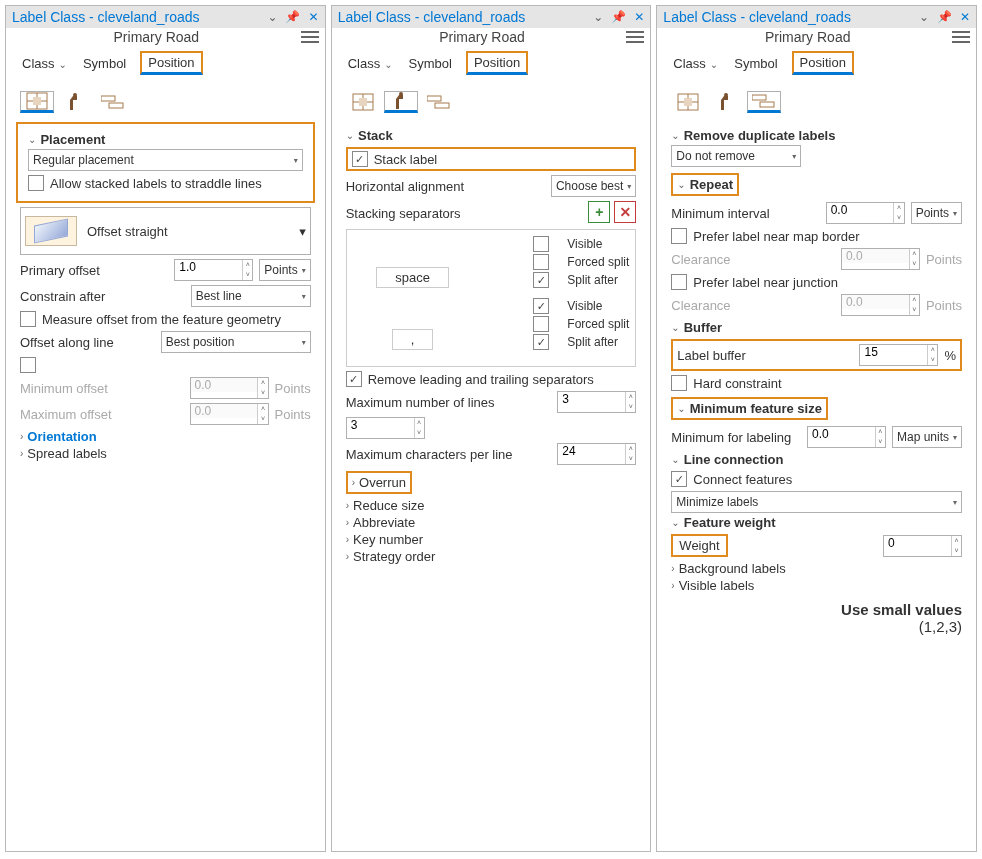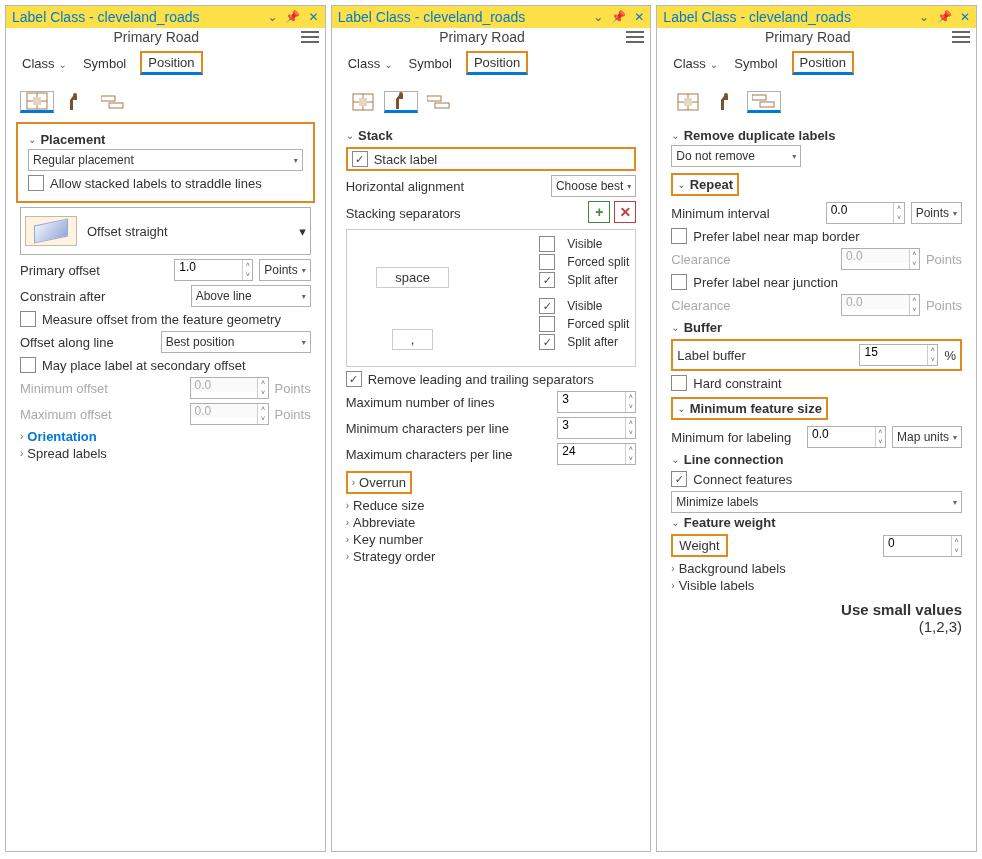--- a/index.html
+++ b/index.html
@@ -1,18 +1,18 @@
 <!DOCTYPE html>
 <html><head>
 <meta charset="utf-8">
 <style>
 html,body{margin:0;padding:0;font-family:Segoe UI,Arial,sans-serif;font-size:13px;color:#333;background:#fff}
 .stage{display:flex;gap:5px;padding:5px;width:982px;box-sizing:border-box}
 .panel{width:320px;border:1px solid #b8b8b8;display:flex;flex-direction:column;min-height:845px}
-.p-head{display:flex;align-items:center;padding:3px 6px;background:#fde047}
+.p-head{display:flex;align-items:center;padding:3px 6px;background:#e5e5e5}
 .p-title{color:#0078d4;font-size:14px;flex:1}
 .ctrl-icons{display:flex;align-items:center;gap:8px;color:#666}
 .ctrl-icons span{cursor:default;font-size:12px}
 .close-x{color:#0078d4;font-size:14px}
 .subtitle-row{display:flex;align-items:center;padding:1px 6px 6px}
 .subtitle{flex:1;text-align:center;color:#444;font-size:14px}
 .ham{width:18px;display:flex;flex-direction:column;gap:3px}
 .ham span{height:2px;background:#666;display:block}
 .nav-subtabs{display:flex;gap:12px;padding:0 14px 8px;align-items:center}
 .nav-subtabs .tab{color:#333;padding:2px 2px}
@@ -40,21 +40,21 @@
 .cb{width:14px;height:14px;border:1px solid #888;display:inline-flex;align-items:center;justify-content:center;font-size:11px;color:#444;background:#fff}
 .big-sel{border:1px solid #b0b0b0;height:38px;display:flex;align-items:center;padding:4px;gap:10px;background:#fff}
 .big-sel .thumb{width:50px;height:28px;background:#fdf3df;border:1px solid #c8b8a0;position:relative}
 .big-sel .thumb:before{content:"";position:absolute;left:8px;top:5px;right:8px;bottom:5px;border:1px solid #96a8d8;background:linear-gradient(135deg,#eef4fb,#96a8d8);transform:skewY(-12deg)}
 .muted{color:#aaa}
 .sep-box{border:1px solid #ccc;margin:4px 0;padding:6px}
 .sep-row{display:flex;align-items:flex-end;gap:8px;margin-bottom:10px}
 .sep-left{width:120px;text-align:center}
 .sep-left .txt{border:1px solid #ccc;padding:2px 18px;display:inline-block;background:#fff}
 .sep-right{display:flex;flex-direction:column;gap:2px;font-size:12px;margin-left:auto}
-.sep-right label{display:flex;align-items:center;gap:12px}
+.sep-right label{display:flex;align-items:center;gap:18px}
 .add-del{display:flex;gap:4px;justify-content:flex-end;margin-bottom:2px}
 .sq{width:20px;height:20px;display:flex;align-items:center;justify-content:center;font-size:14px;font-weight:bold}
 .sq.add{border:1px solid #3a8a3a;color:#3a8a3a}
 .sq.del{border:1px solid #c43b3b;color:#c43b3b}
 .annot{text-align:right;padding:2px 14px;font-size:15px}
 </style>
 </head>
 <body>
 
 <div class="stage">
@@ -136,38 +136,37 @@
             </div>
           </div>
       <div class="drop">
             <span>Points</span>
             <span class="cv">▾</span>
           </div>
     </div>
     <div class="row">
       <label>Constrain after</label>
       <div class="drop" style="width:120px">
-            <span style="flex:1">Above line</span>
+            <span style="flex:1">Best line</span>
             <span class="cv">▾</span>
           </div>
     </div>
     <div class="row">
           <span class="cb"></span>
           <label>Measure offset from the feature geometry</label>
         </div>
     <div class="row">
       <label>Offset along line</label>
       <div class="drop" style="width:150px">
             <span style="flex:1">Best position</span>
             <span class="cv">▾</span>
           </div>
     </div>
     <div class="row">
           <span class="cb"></span>
-          <label>May place label at secondary offset</label>
         </div>
     <div class="row muted">
       <label>Minimum offset</label>
       <div class="num">
             <input disabled="" style="color: rgb(170, 170, 170);" value="0.0">
             <div class="spin">
               <span>˄</span>
               <span>˅</span>
             </div>
           </div>
@@ -308,21 +307,20 @@
           <label>Maximum number of lines</label>
           <div class="num">
             <input value="3" style="">
             <div class="spin">
               <span>˄</span>
               <span>˅</span>
             </div>
           </div>
         </div>
     <div class="row">
-          <label>Minimum characters per line</label>
           <div class="num">
             <input value="3" style="">
             <div class="spin">
               <span>˄</span>
               <span>˅</span>
             </div>
           </div>
         </div>
     <div class="row">
           <label>Maximum characters per line</label>

